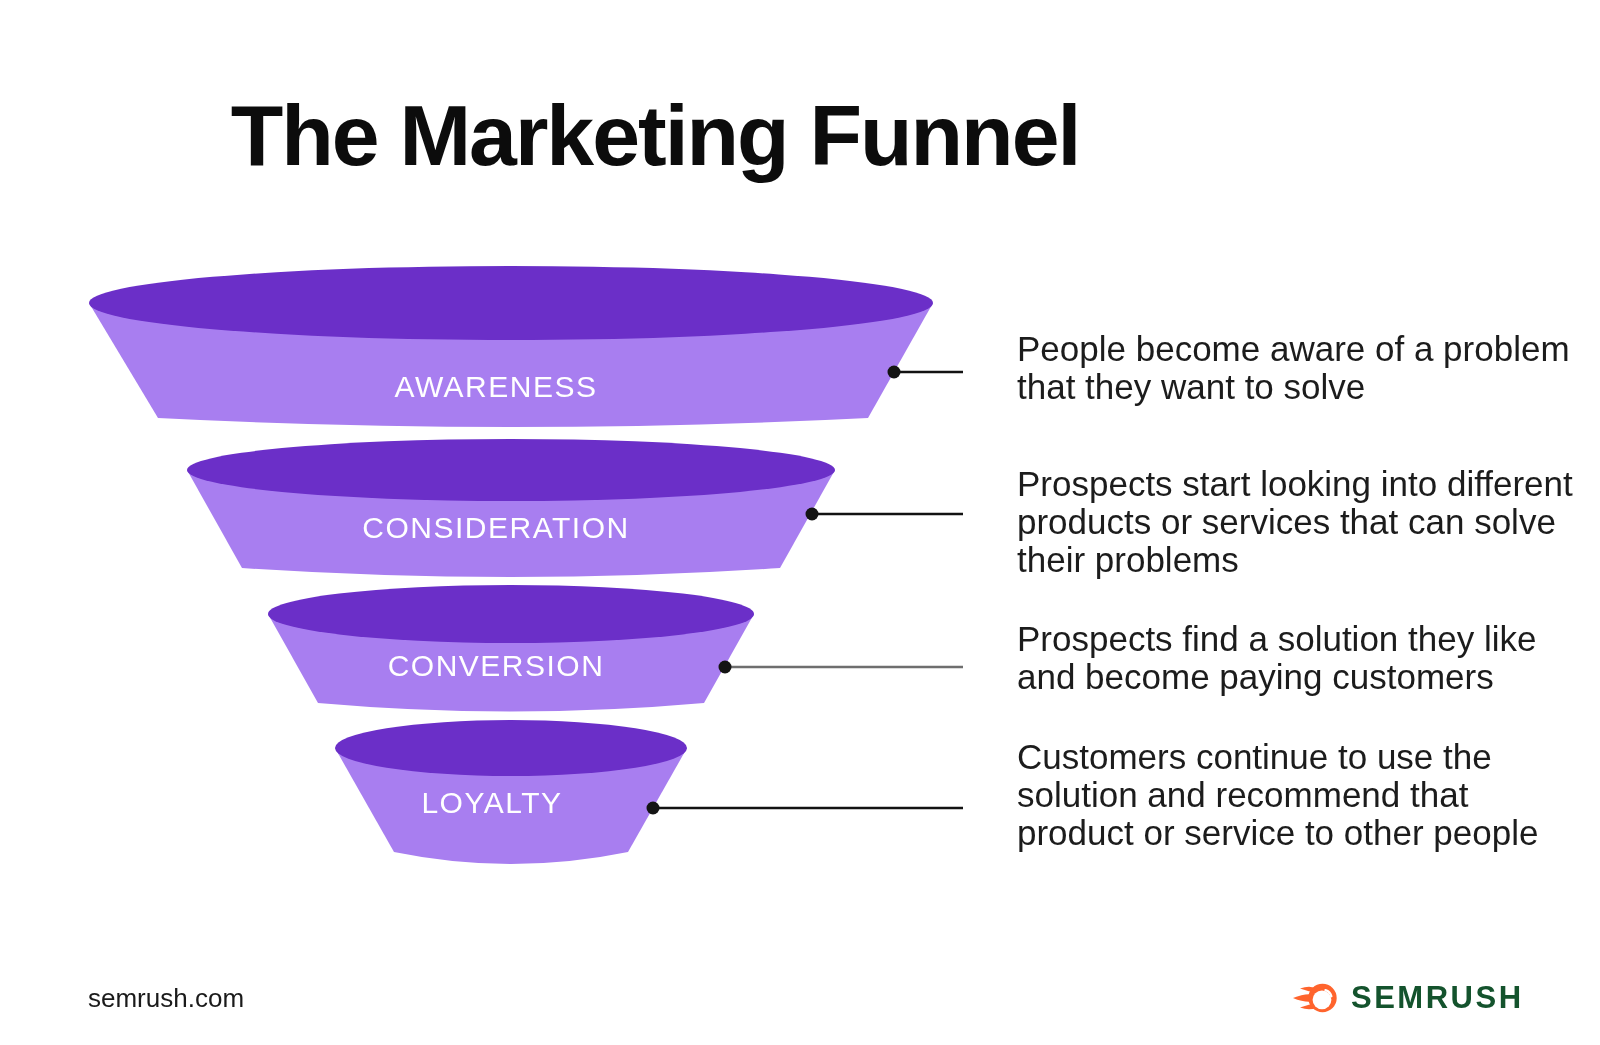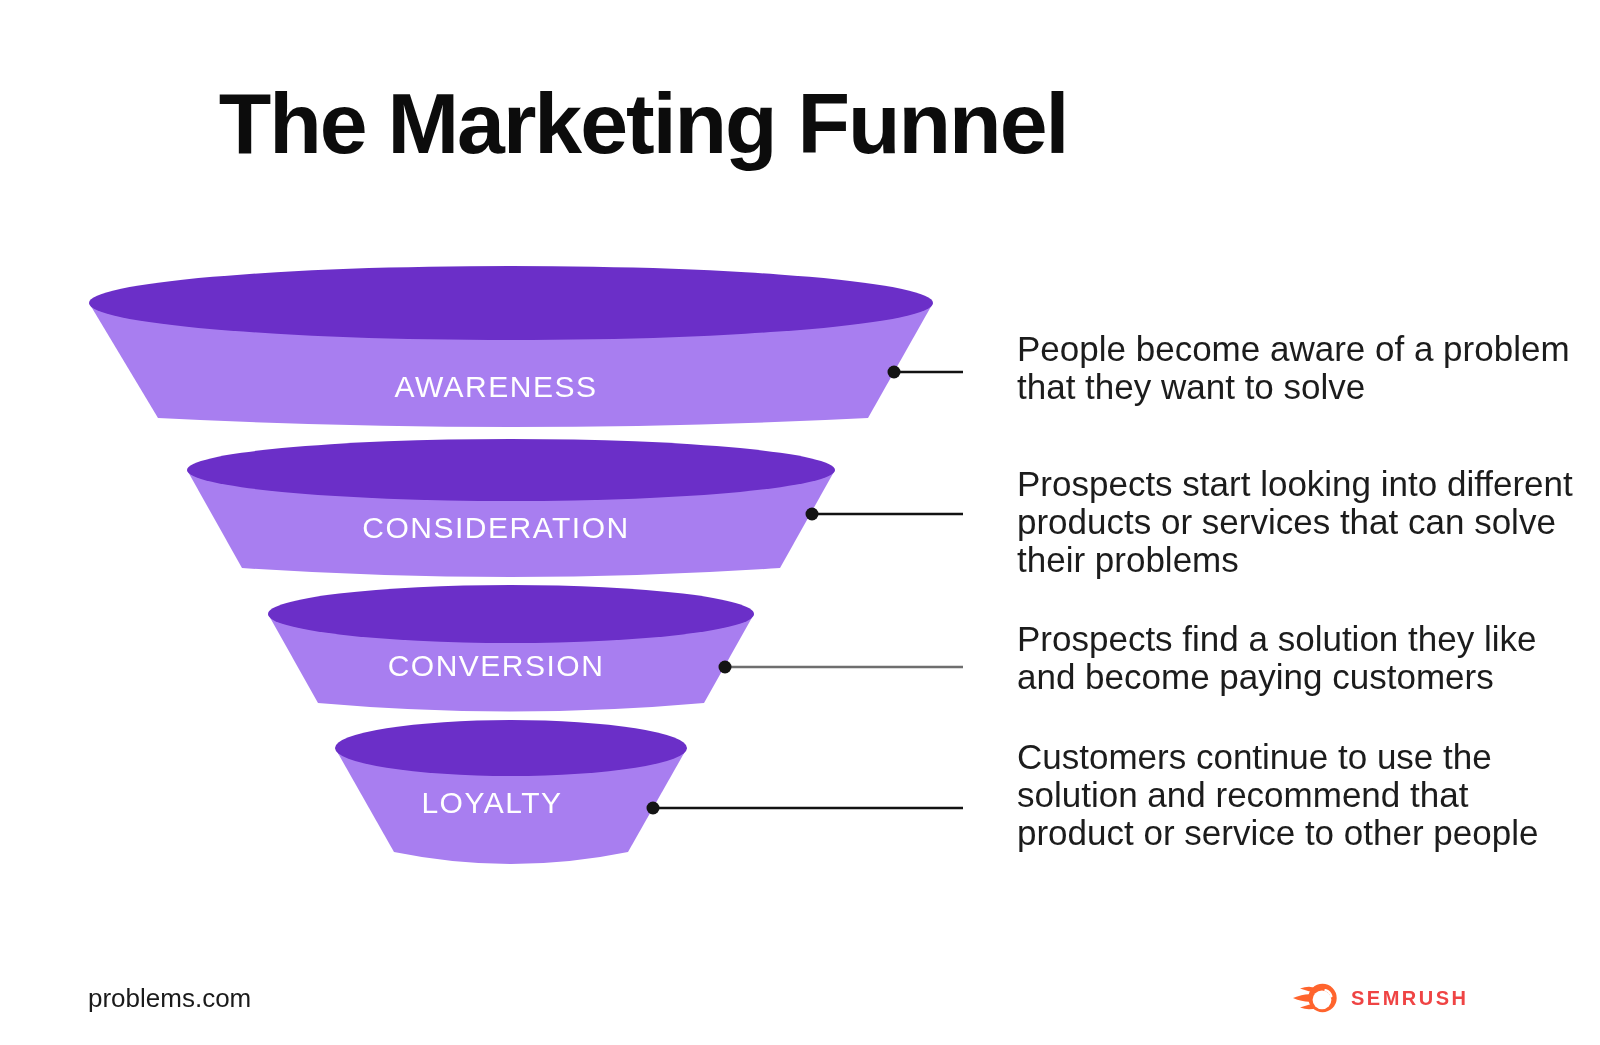--- a/index.html
+++ b/index.html
@@ -2,37 +2,37 @@
 <html><head>
 <meta charset="utf-8">
 <style>
   html,body{margin:0;padding:0;background:#ffffff;}
   .page{
     position:relative;width:1600px;height:1045px;background:#ffffff;overflow:hidden;
     font-family:"Liberation Sans",sans-serif;color:#1b1b1b;
   }
   .page-title{
     position:absolute;top:80px;left:0;width:1286px;text-align:center;
-    font-size:86px;line-height:1;font-weight:bold;letter-spacing:-2px;color:#0c0c0c;margin:0;
+    font-size:86px;line-height:1;font-weight:bold;letter-spacing:-2px;color:#0c0c0c;margin:12px;
   }
   .funnel-svg{position:absolute;left:0;top:0;}
   .stage-label{
     font-family:"Liberation Sans",sans-serif;font-size:30px;fill:#ffffff;letter-spacing:1.5px;
   }
   .desc{
     position:absolute;left:1017px;width:560px;
     font-size:35px;line-height:38px;color:#1c1c1c;white-space:pre-line;
   }
   .desc-1{top:330px;}
   .desc-2{top:452px;margin-top:13px;}
   .desc-3{top:620px;}
   .desc-4{top:738px;}
   .site-url{position:absolute;left:88px;top:983px;font-size:26px;color:#1a1a1a;}
   .brand{position:absolute;left:1290px;top:982px;display:flex;align-items:center;gap:13px;}
-  .brand-name{font-size:20px;font-weight:bold;letter-spacing:2.5px;color:#ef4444;line-height:32px;}
+  .brand-name{font-size:31px;font-weight:bold;letter-spacing:2.5px;color:#14532d;line-height:32px;}
 </style>
 </head>
 <body>
 
 <div class="page">
 
   <h1 class="page-title">The Marketing Funnel</h1>
 
   <svg class="funnel-svg" width="1600" height="1045" viewBox="0 0 1600 1045">
 
@@ -82,21 +82,21 @@
 that they want to solve</div>
   <div class="desc desc-2">Prospects start looking into different
 products or services that can solve
 their problems</div>
   <div class="desc desc-3">Prospects find a solution they like
 and become paying customers</div>
   <div class="desc desc-4">Customers continue to use the
 solution and recommend that
 product or service to other people</div>
 
-  <div class="site-url">problems.com</div>
+  <div class="site-url">semrush.com</div>
 
   <div class="brand">
     <span style="display:inline-flex;">
       <svg width="48" height="31" viewBox="0 0 48 31">
         <path d="M 3 15 Q 17 9 27 12.5 L 27 17.5 Q 17 21 3 15 Z" fill="#FF642D"></path>
         <path d="M 10 5.5 Q 21 1.5 28 6.5 L 25 10 Q 17 7.8 10 5.5 Z" fill="#FF642D"></path>
         <path d="M 10 24.5 Q 21 28.5 28 23.5 L 25 20 Q 17 22.2 10 24.5 Z" fill="#FF642D"></path>
         <circle cx="32.5" cy="15" r="14.2" fill="#FF642D"></circle>
         <circle cx="32" cy="16.8" r="9.4" fill="#ffffff"></circle>
         <path d="M 35.5 7.2 A 8.6 8.6 0 0 1 41.3 13.2" fill="none" stroke="#ffffff" stroke-width="2.4" stroke-linecap="round"></path>

